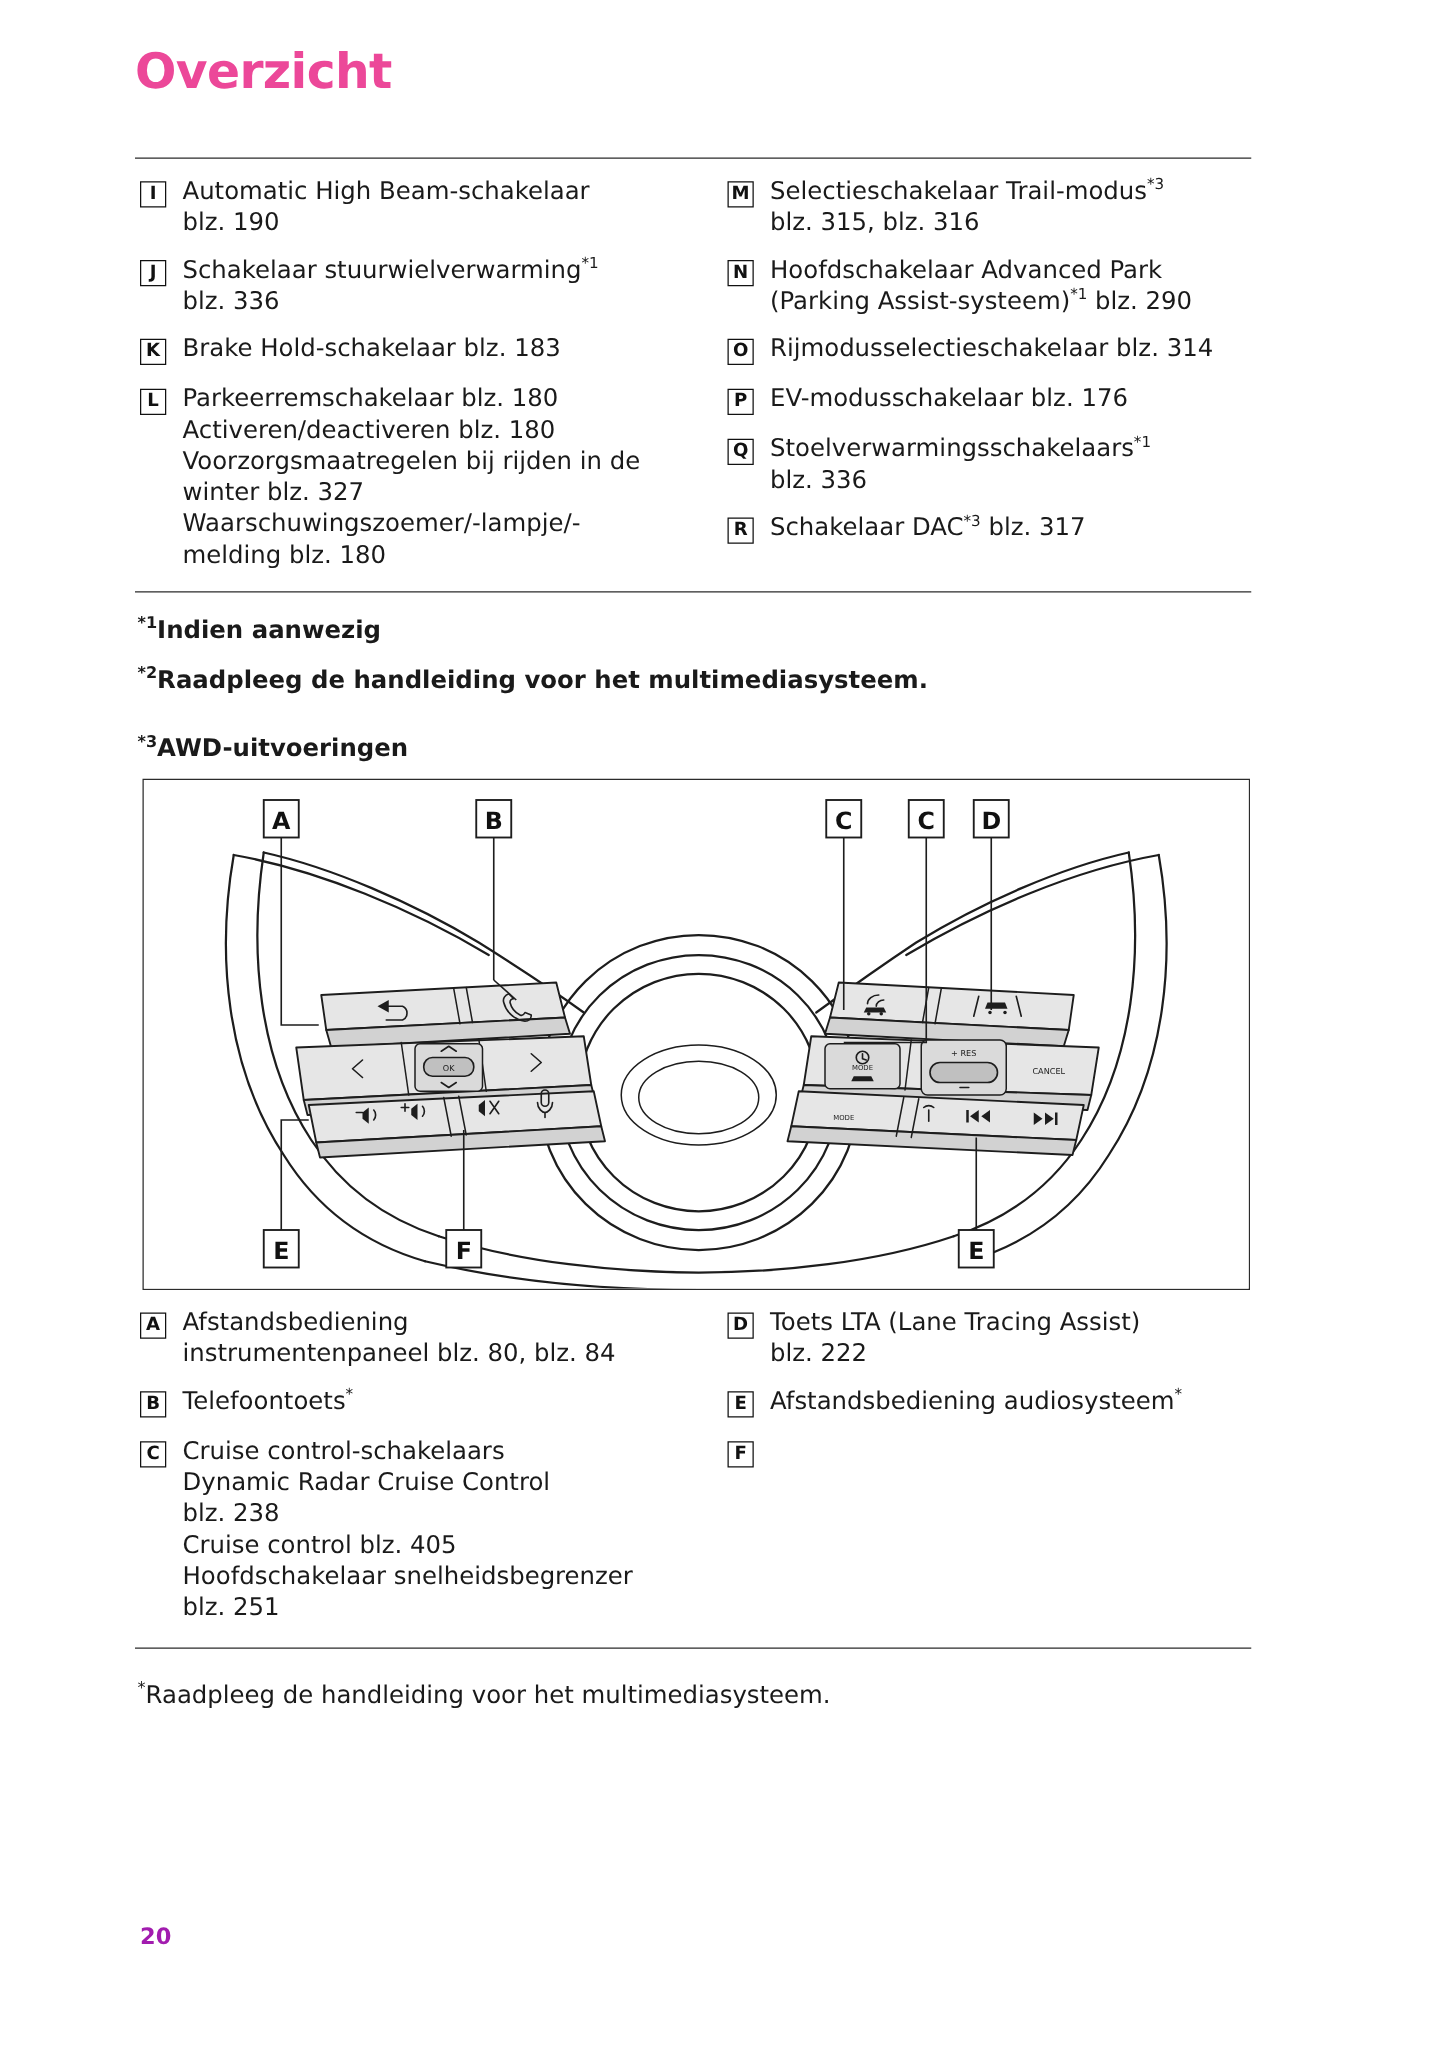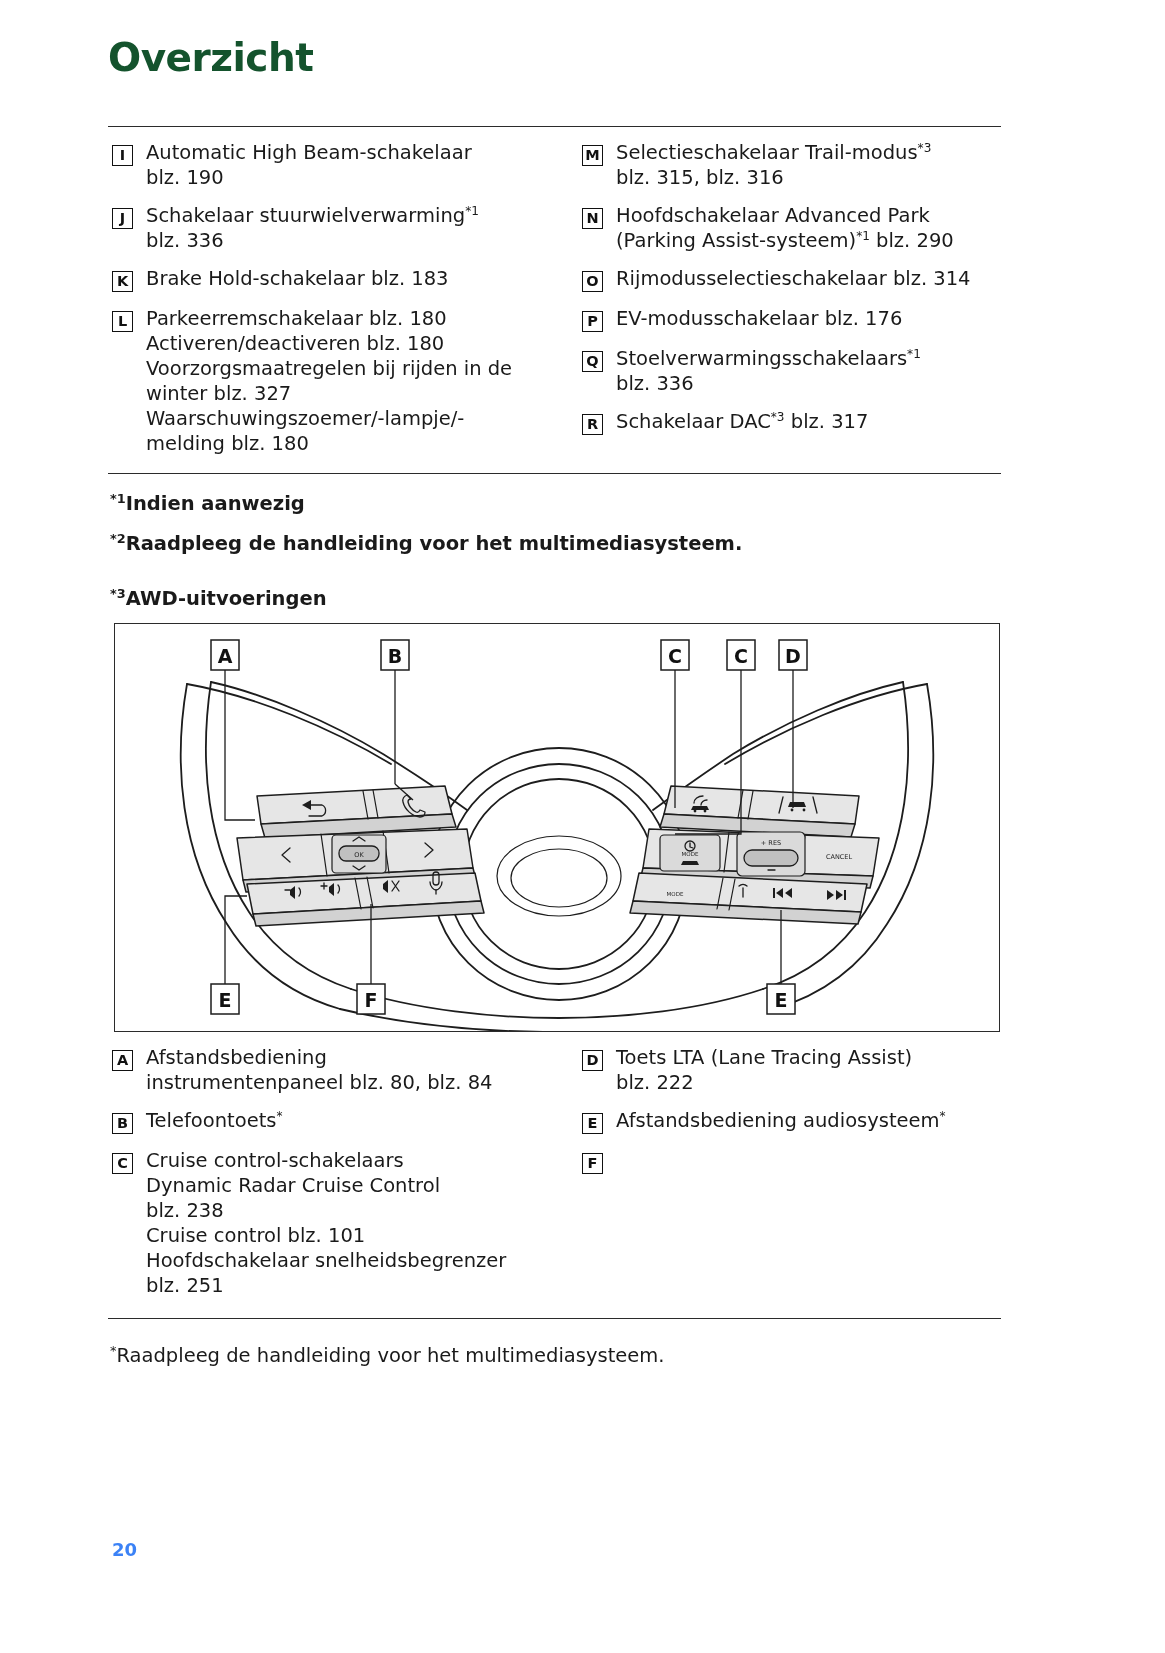--- a/index.html
+++ b/index.html
@@ -23,21 +23,21 @@
   }
 
   
   .page-title {
     position: absolute;
     left: 108px;
     top: 38px;
     font-size: 39px;
     font-weight: bold;
     letter-spacing: -0.5px;
-    color: #14532d;
+    color: #ec4899;
     line-height: 1;
   }
 
   
   .rule {
     position: absolute;
     left: 108px;
     width: 893px;
     height: 0;
     border-top: 1.6px solid #2b2b2b;
@@ -138,21 +138,21 @@
     margin-top: 13px;
   }
 
   
   .page-number {
     position: absolute;
     left: 112px;
     top: 1539px;
     font-size: 18px;
     font-weight: bold;
-    color: #3b82f6;
+    color: #a21caf;
   }
 </style>
 </head>
 <body>
 
 <div class="page">
 
   <div class="page-title">Overzicht</div>
 
   <div class="rule" id="rule-top"></div>
@@ -528,21 +528,21 @@
     </div>
 
     <div class="keyrow">
       <div class="kb-wrap">
         <span class="keybox">C</span>
       </div>
       <div class="ktext">
         <span class="kline">Cruise control-schakelaars</span>
         <span class="kline">Dynamic Radar Cruise Control</span>
         <span class="kline">blz. 238</span>
-        <span class="kline">Cruise control blz. 101</span>
+        <span class="kline">Cruise control blz. 405</span>
         <span class="kline">Hoofdschakelaar snelheidsbegrenzer</span>
         <span class="kline">blz. 251</span>
       </div>
     </div>
 
   </div>
 
   <div class="keylist" id="bottomlist-right">
 
     <div class="keyrow">

